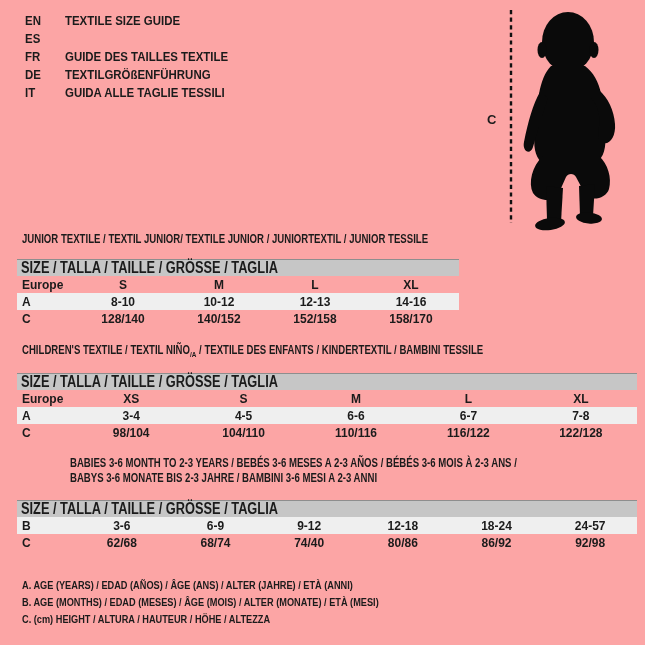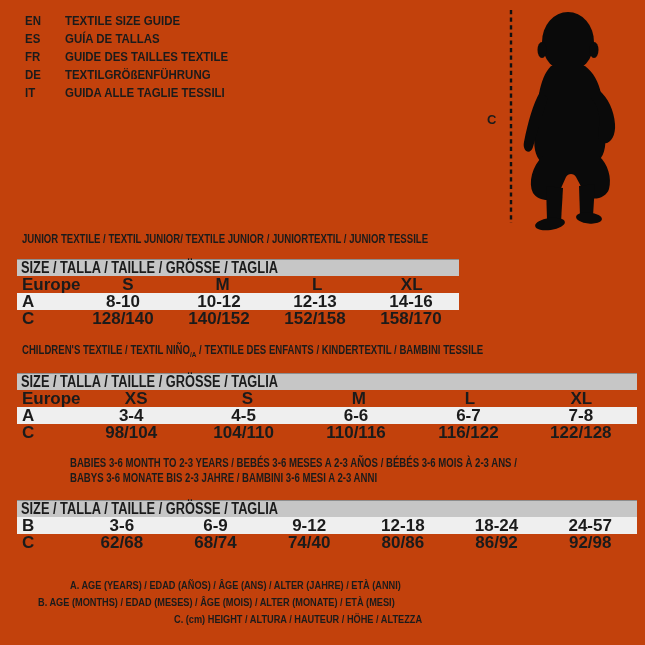--- a/index.html
+++ b/index.html
@@ -1,17 +1,17 @@
 <!DOCTYPE html>
 <html><head>
 <meta charset="utf-8">
 <style>
   html,body{margin:0;padding:0;background:#ffffff;}
   .page{
-    position:relative;width:645px;height:645px;background:#c2410c;overflow:hidden;
+    position:relative;width:645px;height:645px;background:#fca5a5;overflow:hidden;
     font-family:"Liberation Sans","DejaVu Sans",sans-serif;
     color:#1b1b1b;font-weight:bold;
   }
   
   .cond{display:inline-block;transform:scaleX(.8);transform-origin:0 50%;white-space:nowrap;}
 
   
   .langs{position:absolute;left:25px;top:12px;font-size:13px;line-height:18px;}
   .lang-row{display:flex;}
   .lang-code{width:40px;flex:0 0 40px;}
@@ -28,41 +28,40 @@
   .t3-title{top:456px;margin-left:48px;}
   sub{font-size:8px;}
 
   
   .tbl{position:absolute;left:17px;}
   .tbl-1{top:259px;width:442px;}
   .tbl-2{top:373px;width:620px;}
   .tbl-3{top:500px;width:620px;}
   .band{background:#c6c6c6;border-top:1px solid #8e8e8e;height:16px;display:flex;align-items:center;font-size:16px;}
   .band .cond{padding-left:5px;}
-  .trow{display:flex;height:17px;align-items:center;font-size:17px;}
+  .trow{display:flex;height:17px;align-items:center;font-size:12px;}
   .stripe{background:#efefef;}
   .lbl{flex:0 0 53px;padding-left:5px;}
   .cell{flex:1;text-align:center;}
 
   
-  .footnotes{position:absolute;left:38px;top:577px;font-size:11.5px;line-height:17px;text-align:right;}
+  .footnotes{position:absolute;left:22px;top:577px;font-size:11.5px;line-height:17px;}
 </style>
 </head>
 <body>
 
 <div class="page">
 
   <div class="langs">
     <div class="lang-row">
       <span class="lang-code"><span class="cond">EN</span></span>
       <span class="lang-label"><span class="cond">TEXTILE SIZE GUIDE</span></span>
     </div>
     <div class="lang-row">
       <span class="lang-code"><span class="cond">ES</span></span>
-      <span class="lang-label"><span class="cond">GUÍA DE TALLAS</span></span>
     </div>
     <div class="lang-row">
       <span class="lang-code"><span class="cond">FR</span></span>
       <span class="lang-label"><span class="cond">GUIDE DES TAILLES TEXTILE</span></span>
     </div>
     <div class="lang-row">
       <span class="lang-code"><span class="cond">DE</span></span>
       <span class="lang-label"><span class="cond">TEXTILGRÖßENFÜHRUNG</span></span>
     </div>
     <div class="lang-row">

